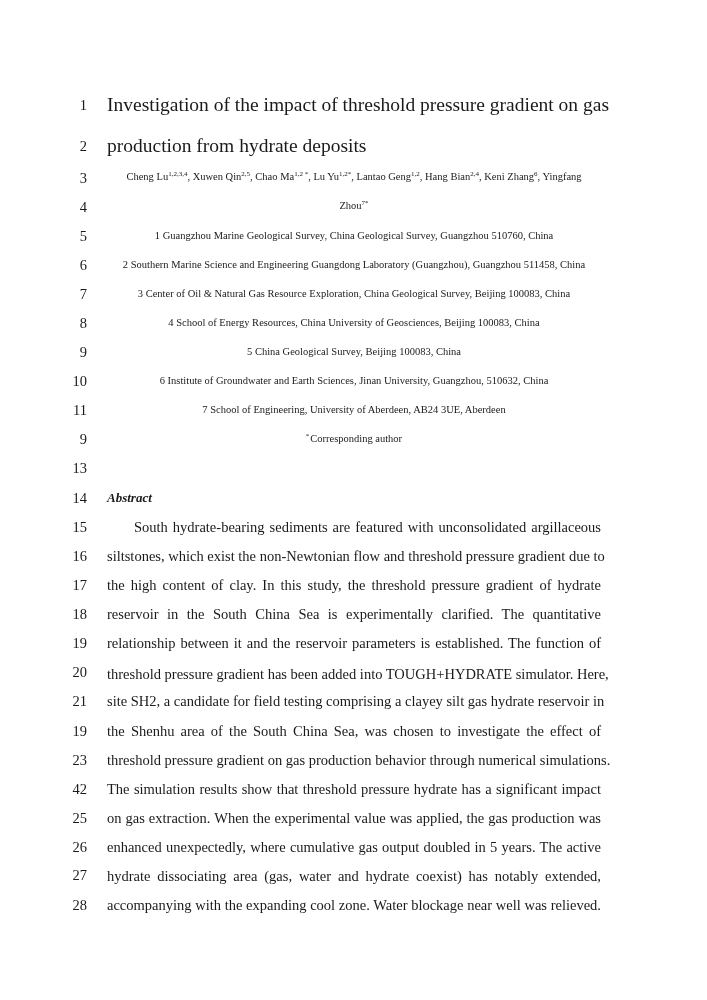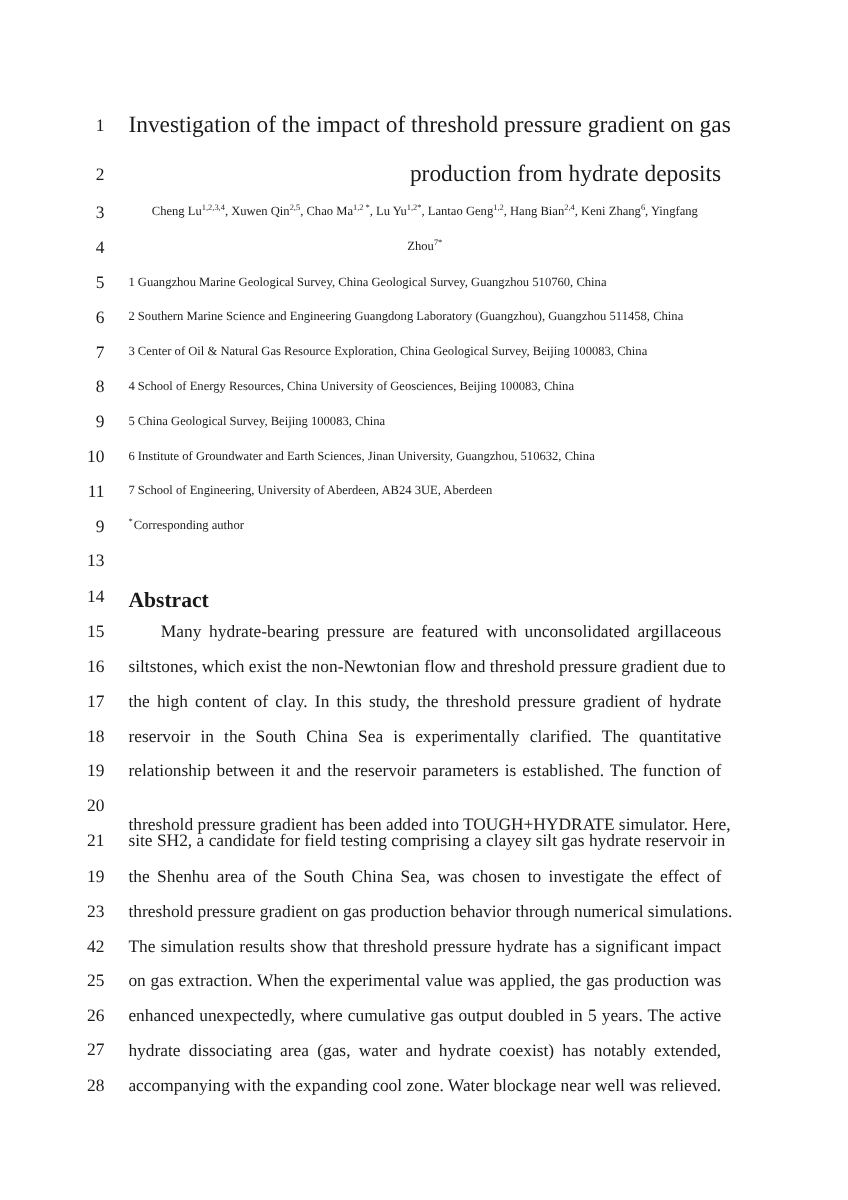--- a/index.html
+++ b/index.html
@@ -2,25 +2,25 @@
 <html><head>
 <meta charset="utf-8">
 <style>
   html, body { margin: 0; padding: 0; background: #ffffff; }
   body { width: 707px; height: 1000px; position: relative; overflow: hidden;
          font-family: "Liberation Serif", "DejaVu Serif", serif; color: #1a1a1a; }
   .ln { position: absolute; left: 60px; width: 27px; text-align: right; font-size: 14.5px; line-height: 1; }
   .row { position: absolute; left: 107px; width: 494px; line-height: 1; white-space: nowrap; }
   .title { font-size: 19.5px; }
   .title.l1 { text-align: left; }
-  .title.l2 { text-align: right; }
+  .title.l2 { text-align: left; }
   .authors { font-size: 10.5px; text-align: center; }
-  .aff { font-size: 10.5px; text-align: left; }
+  .aff { font-size: 10.5px; text-align: center; }
   sup { font-size: 7px; vertical-align: 4px; line-height: 0; }
-  .abs-h { font-weight: bold; font-size: 18px; }
+  .abs-h { font-weight: bold; font-size: 13px; font-style: italic; }
   .body { font-size: 14.5px; text-align: justify; text-align-last: justify; }
   .indent { text-indent: 27px; }
 </style>
 </head>
 <body>
 
 <div>
   <div class="ln" style="top:98px">1</div>
   <div class="ln" style="top:139px">2</div>
   <div class="ln" style="top:171px">3</div>
@@ -72,26 +72,26 @@
   <div class="row aff" style="top:376px">6 Institute of Groundwater and Earth Sciences, Jinan University, Guangzhou, 510632, China</div>
   <div class="row aff" style="top:405px">7 School of Engineering, University of Aberdeen, AB24 3UE, Aberdeen</div>
   <div class="row aff" style="top:434px">
     <sup>*</sup> <span>Corresponding author</span>
   </div>
 </div>
 
 <div class="row abs-h" style="top:491px">Abstract</div>
 
 <div>
-  <div class="row body indent" style="top:520px">Many hydrate-bearing pressure are featured with unconsolidated argillaceous</div>
+  <div class="row body indent" style="top:520px">South hydrate-bearing sediments are featured with unconsolidated argillaceous</div>
   <div class="row body" style="top:549px">siltstones, which exist the non-Newtonian flow and threshold pressure gradient due to</div>
   <div class="row body" style="top:578px">the high content of clay. In this study, the threshold pressure gradient of hydrate</div>
   <div class="row body" style="top:607px">reservoir in the South China Sea is experimentally clarified. The quantitative</div>
   <div class="row body" style="top:636px">relationship between it and the reservoir parameters is established. The function of</div>
-  <div class="row body" style="top:681px">threshold pressure gradient has been added into TOUGH+HYDRATE simulator. Here,</div>
+  <div class="row body" style="top:667px">threshold pressure gradient has been added into TOUGH+HYDRATE simulator. Here,</div>
   <div class="row body" style="top:694px">site SH2, a candidate for field testing comprising a clayey silt gas hydrate reservoir in</div>
   <div class="row body" style="top:724px">the Shenhu area of the South China Sea, was chosen to investigate the effect of</div>
   <div class="row body" style="top:753px">threshold pressure gradient on gas production behavior through numerical simulations.</div>
   <div class="row body" style="top:782px">The simulation results show that threshold pressure hydrate has a significant impact</div>
   <div class="row body" style="top:811px">on gas extraction. When the experimental value was applied, the gas production was</div>
   <div class="row body" style="top:840px">enhanced unexpectedly, where cumulative gas output doubled in 5 years. The active</div>
   <div class="row body" style="top:869px">hydrate dissociating area (gas, water and hydrate coexist) has notably extended,</div>
   <div class="row body" style="top:898px">accompanying with the expanding cool zone. Water blockage near well was relieved.</div>
 </div>
 

